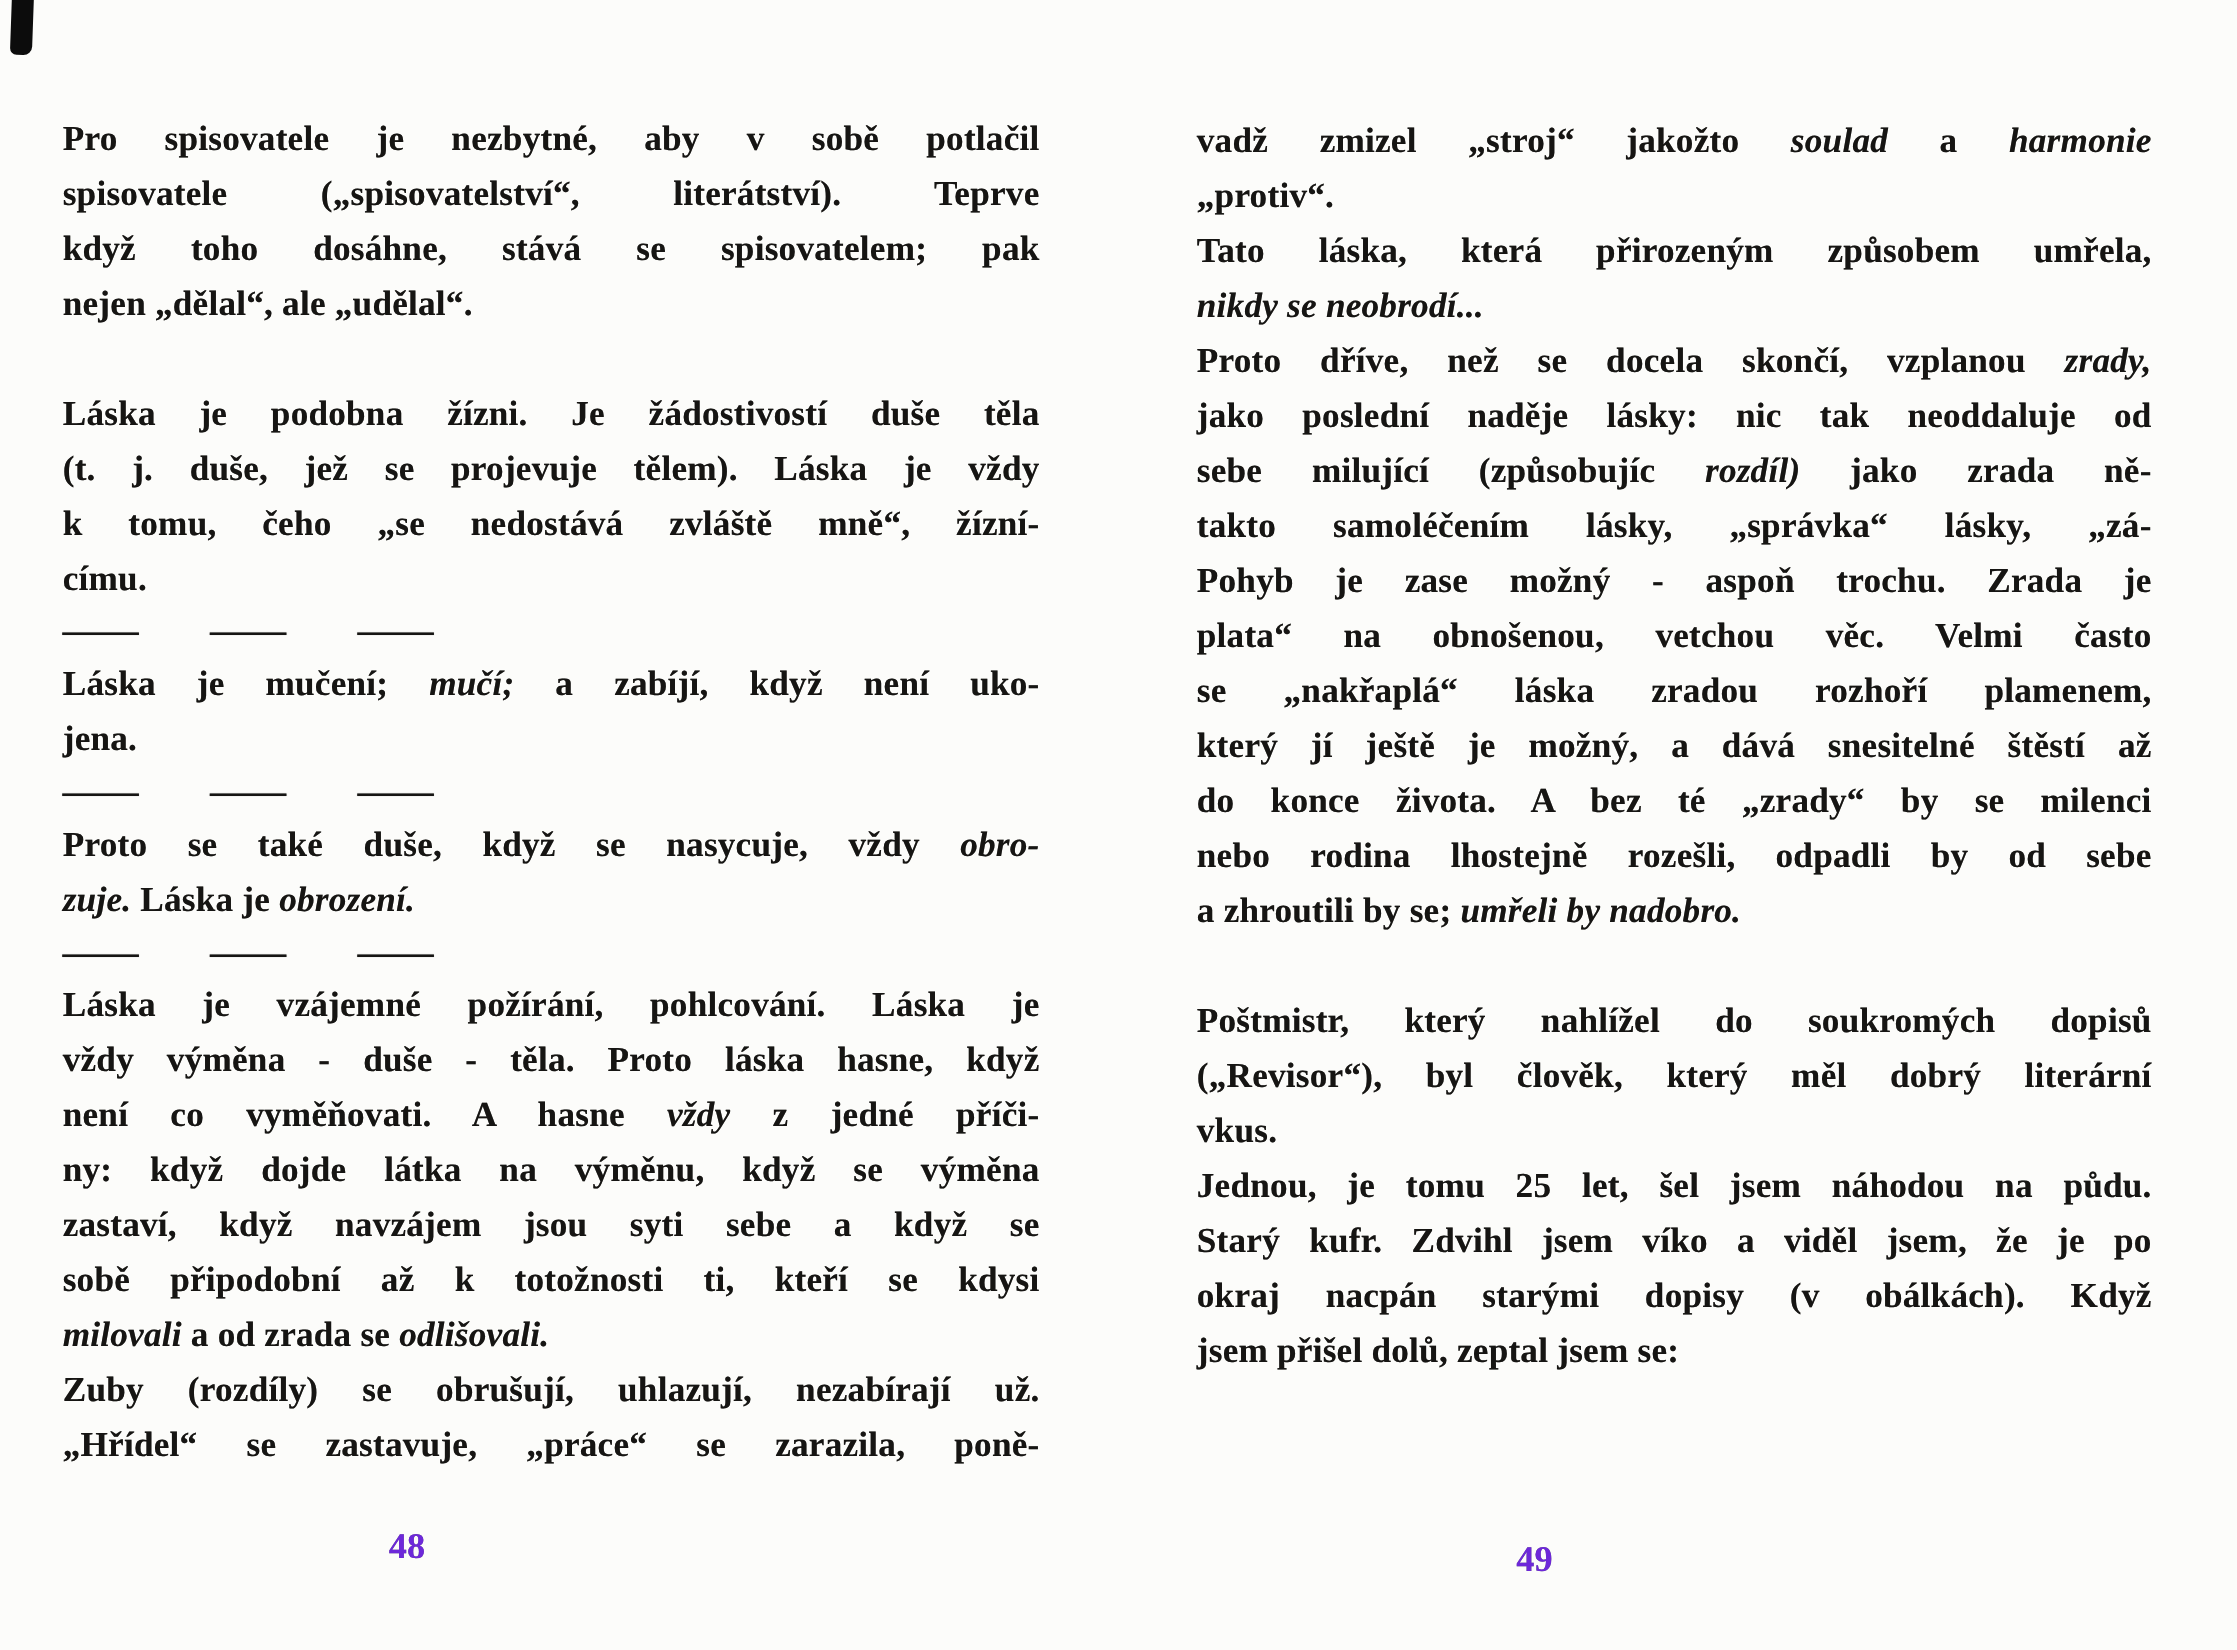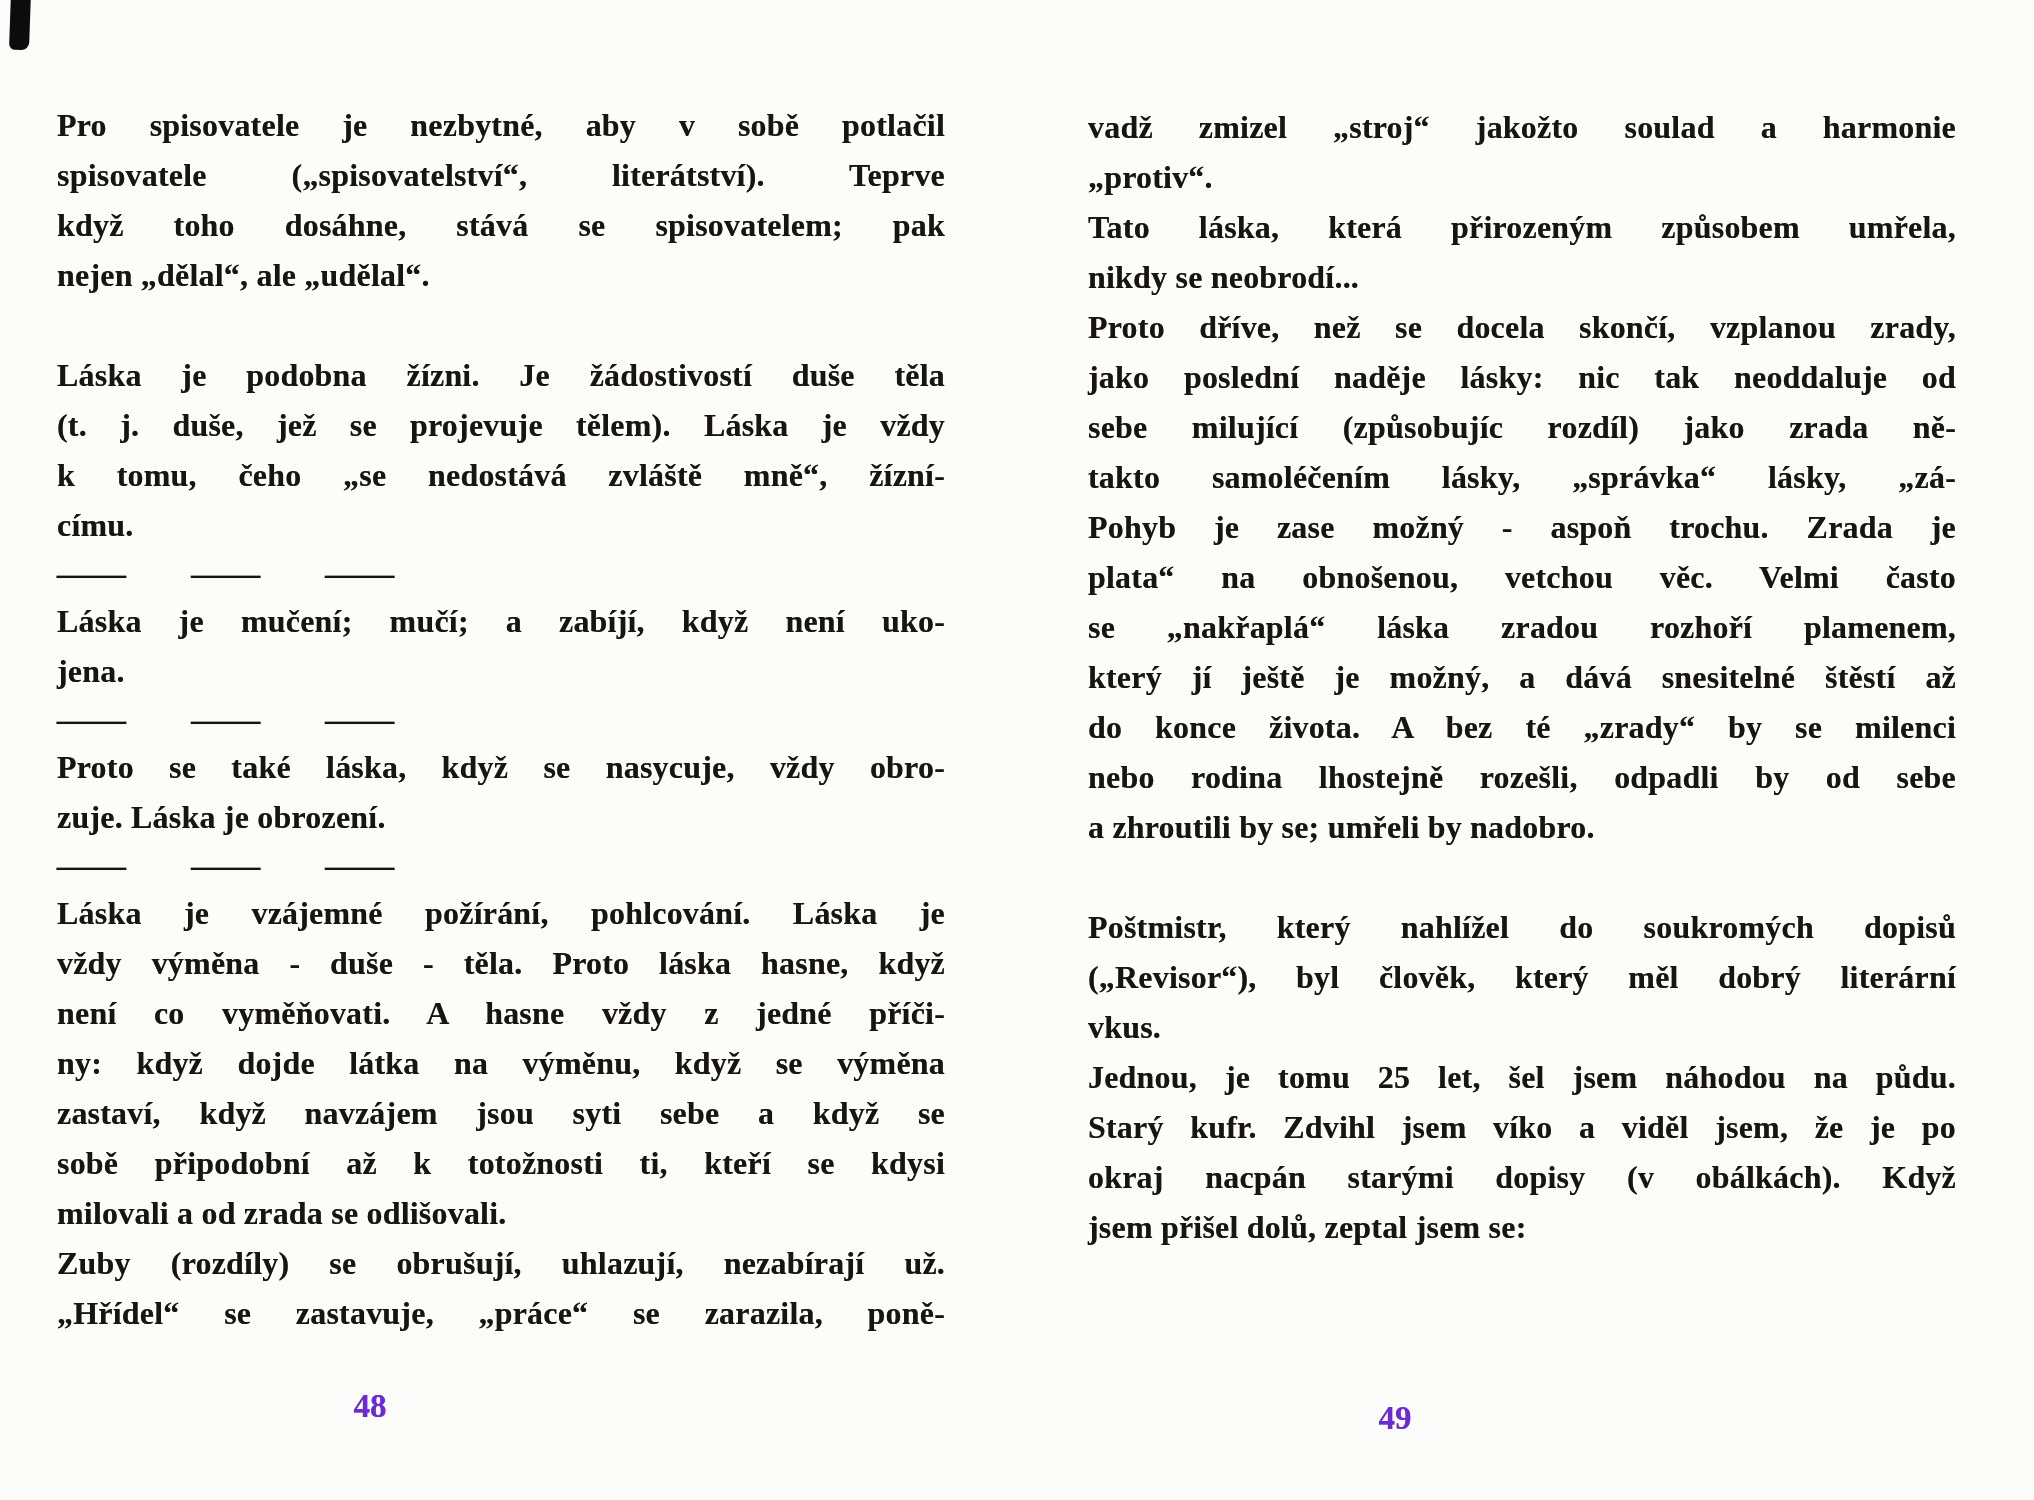--- a/index.html
+++ b/index.html
@@ -30,21 +30,21 @@
     line-height: 50px;
     font-weight: 700;
     letter-spacing: 0.2px;
     text-shadow: 0 0 0.5px rgba(20,18,14,0.55);
   }
   .col-left  { left: 57px;   top: 100px; width: 888px;  }
   .col-right { left: 1088px; top: 102px; width: 868px;  }
   .para { margin: 0; }
   .line { text-align: left; }
   .line.j { text-align: justify; text-align-last: justify; }
-  .it { }
+  .it { font-style: italic; }
   .gap { height: 50px; }
   .divider { height: 46px; display: flex; align-items: center; }
   .divider-glyph {
     display: inline-block;
     transform: scaleX(2.15);
     transform-origin: left center;
     word-spacing: 22px;
     font-weight: 700;
     line-height: 1;
   }
@@ -85,21 +85,21 @@
           <span class="divider-glyph">— — —</span>
         </div>
         <div class="para">
           <div class="line j"><span>Láska je mučení; </span><span class="it">mučí;</span><span> a zabíjí, když není uko-</span></div>
           <div class="line"><span>jena.</span></div>
         </div>
         <div class="divider">
           <span class="divider-glyph">— — —</span>
         </div>
         <div class="para">
-          <div class="line j"><span>Proto se také láska, když se nasycuje, vždy </span><span class="it">obro-</span></div>
+          <div class="line j"><span>Proto se také duše, když se nasycuje, vždy </span><span class="it">obro-</span></div>
           <div class="line"><span class="it">zuje.</span><span> Láska je </span><span class="it">obrození.</span></div>
         </div>
         <div class="divider">
           <span class="divider-glyph">— — —</span>
         </div>
         <div class="para">
           <div class="line j"><span>Láska je vzájemné požírání, pohlcování. Láska je</span></div>
           <div class="line j"><span>vždy výměna - duše - těla. Proto láska hasne, když</span></div>
           <div class="line j"><span>není co vyměňovati. A hasne </span><span class="it">vždy</span><span> z jedné příči-</span></div>
           <div class="line j"><span>ny: když dojde látka na výměnu, když se výměna</span></div>

